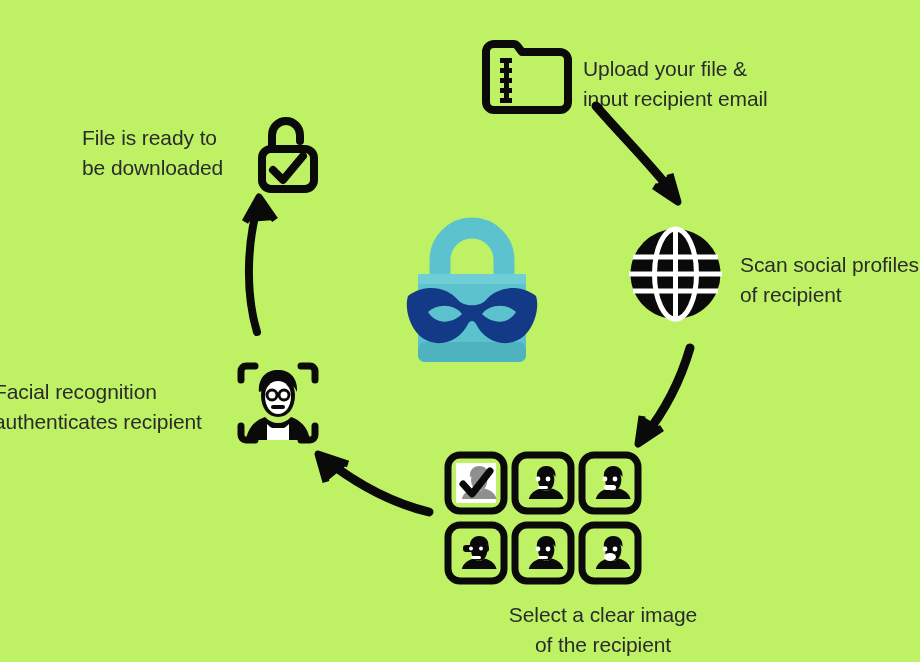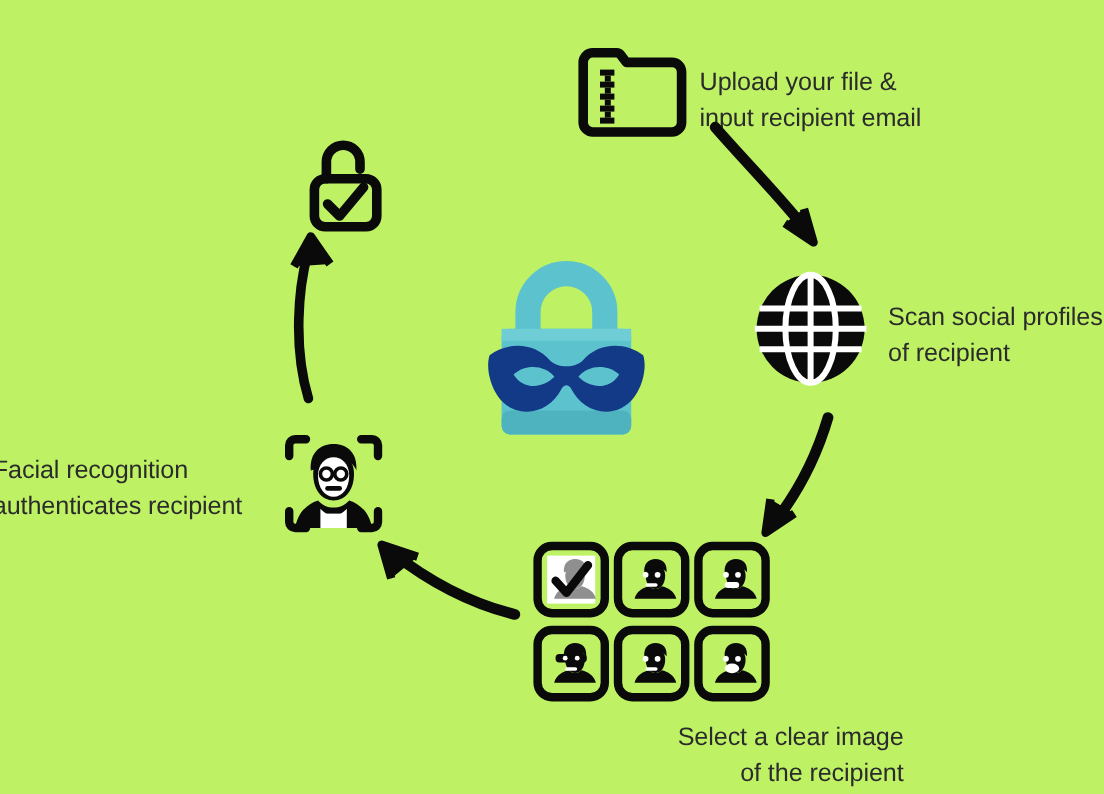--- a/index.html
+++ b/index.html
@@ -25,21 +25,21 @@
     position: absolute;
     color: #2b2b2b;
     font-family: "Liberation Sans", sans-serif;
     font-size: 21px;
     line-height: 1.42;
     white-space: pre-line;
     letter-spacing: -0.1px;
   }
   .caption-right { text-align: left; }
   .caption-left  { text-align: left; }
-  .caption-center{ text-align: right; }
+  .caption-center{ text-align: center; }
 
   svg { display: block; overflow: visible; }
 
   
   #zip-folder-icon     { left: 478px; top: 38px;  width: 98px;  height: 78px; }
   #upload-caption      { left: 583px; top: 54px;  width: 340px; }
 
   #arrow-upload-scan   { left: 590px; top: 98px;  width: 110px; height: 115px; }
 
   #globe-icon          { left: 628px; top: 228px; width: 95px;  height: 92px; }
@@ -251,20 +251,22 @@
     <svg viewBox="0 0 70 78" width="70" height="78" aria-hidden="true">
 
       <path d="M16 34 V20 a14 14 0 0 1 28 0 v6" fill="none" stroke="#0a0a0a" stroke-width="8" stroke-linecap="round"></path>
 
       <rect x="6" y="34" width="52" height="40" rx="9" ry="9" fill="none" stroke="#0a0a0a" stroke-width="8"></rect>
 
       <path d="M17 55 L27 65 L47 41" fill="none" stroke="#0a0a0a" stroke-width="8" stroke-linecap="round" stroke-linejoin="round"></path>
     </svg>
   </div>
 
+  <div class="caption caption-left" id="ready-caption">File is ready to
+be downloaded</div>
 
   <div class="node" id="center-lock">
     <svg viewBox="0 0 148 166" width="148" height="166" aria-hidden="true">
 
       <path d="M42 66 V48 a32 32 0 0 1 64 0 v18" fill="none" stroke="#5cc3ce" stroke-width="21" stroke-linecap="butt"></path>
 
       <rect x="20" y="62" width="108" height="88" rx="7" ry="7" fill="#5cc3ce"></rect>
       <rect x="20" y="130" width="108" height="20" rx="7" ry="7" fill="#4fb3bf"></rect>
       <rect x="20" y="62" width="108" height="10" fill="#6fcdd6"></rect>
 

